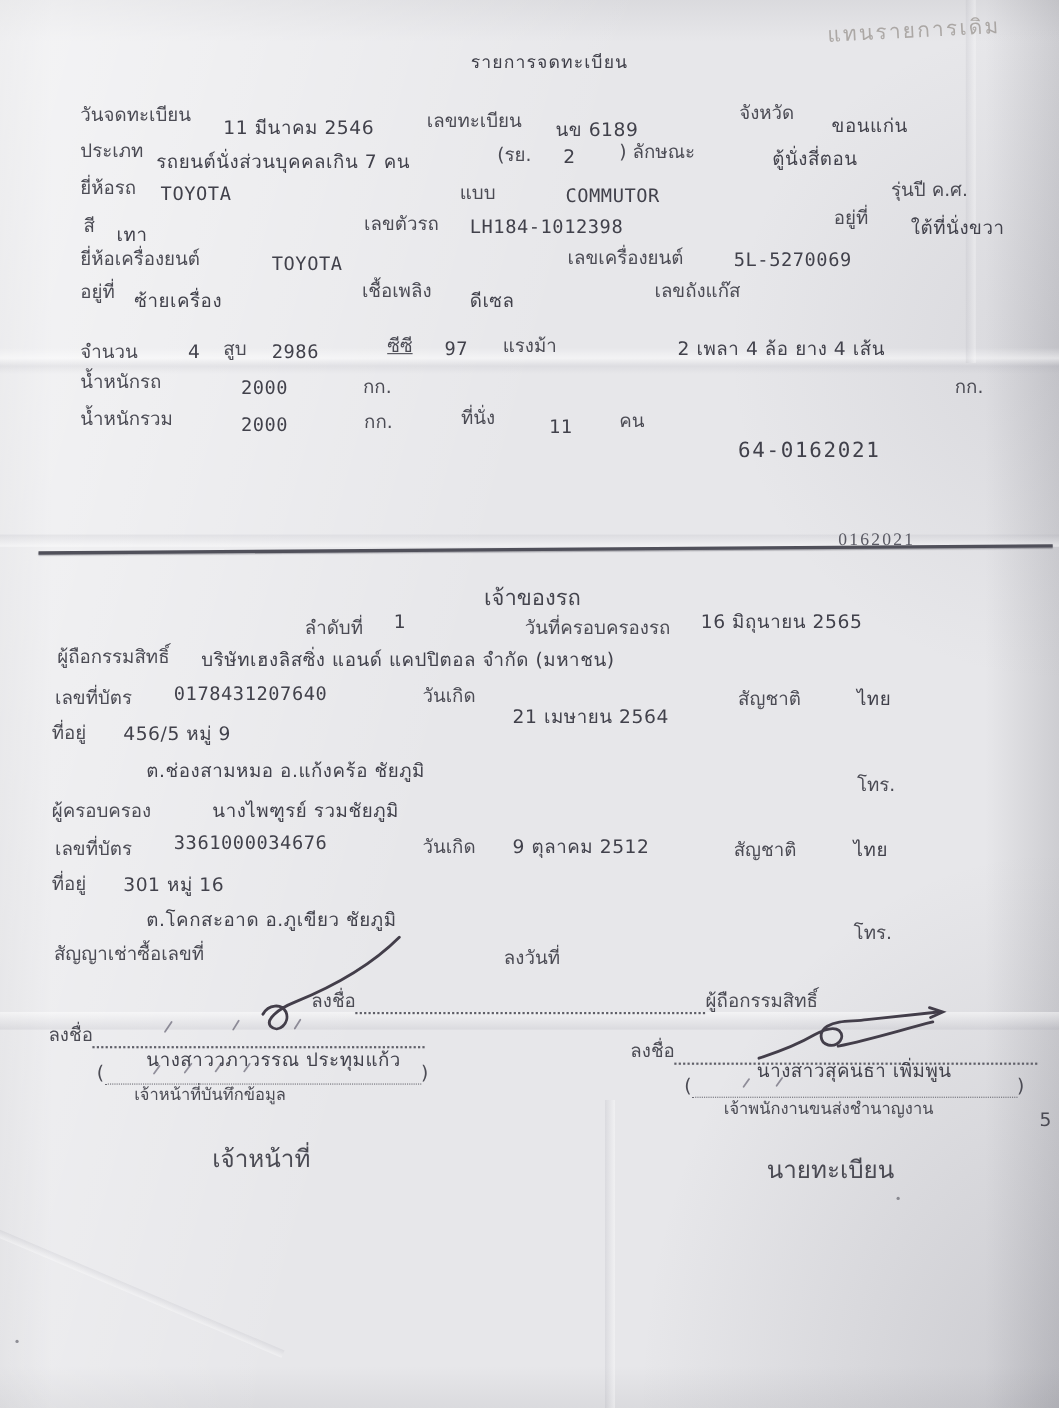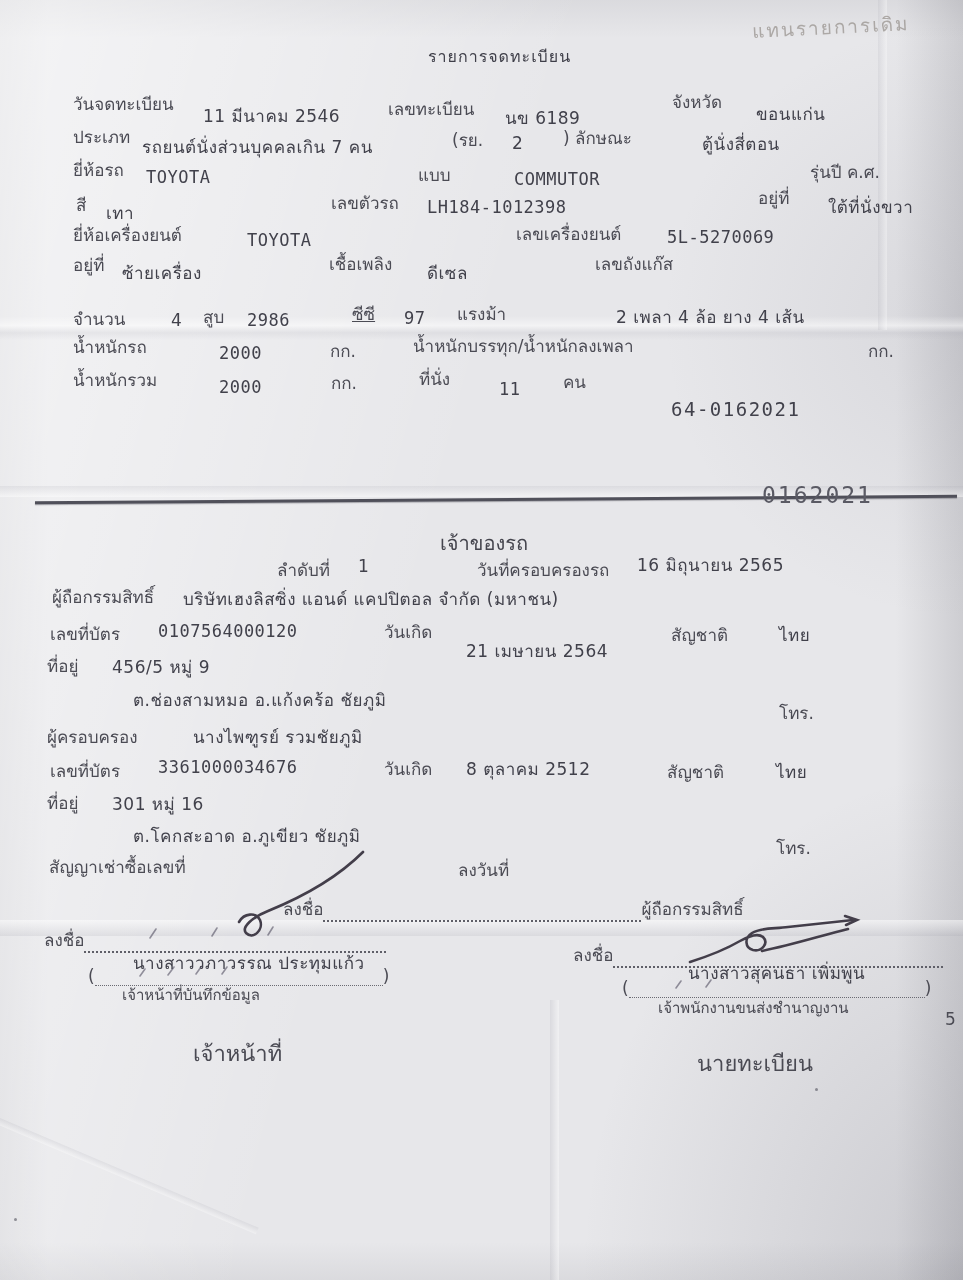--- a/index.html
+++ b/index.html
@@ -17,21 +17,21 @@
   .crease{position:absolute;pointer-events:none;}
   .t{position:absolute;font-size:17px;color:#4b4b54;white-space:nowrap;}
   .typed{color:#41414b;letter-spacing:0.5px;}
   .num{font-family:"DejaVu Sans Mono","Liberation Mono",monospace;}
   .title{font-size:16px;color:#3f3f49;letter-spacing:1px;}
   .section-title{font-size:20px;color:#44444d;}
   .docnum{font-size:19px;letter-spacing:1.5px;}
   .stamp{font-size:19px;color:rgba(125,118,112,0.55);transform:rotate(-3deg);letter-spacing:2px;}
   .bigsig{font-size:22px;color:#4a4a53;margin-top:40px;}
   .divider-line{position:absolute;left:35px;top:498px;width:922px;height:3px;background:#50505a;transform:rotate(-0.4deg);box-shadow:0 1px 1px rgba(80,80,90,0.4);}
-  .divider-num{font-size:23px;color:#5a5a64;letter-spacing:2px;}
+  .divider-num{font-size:16px;color:#5a5a64;letter-spacing:2px;font-family:Liberation Serif, serif;}
   .dots{display:inline-block;border-bottom:2px dotted #5f5f68;height:15px;vertical-align:bottom;}
   .dots-fine{display:inline-block;border-bottom:1.5px dotted #6a6a72;height:13px;vertical-align:bottom;}
   .sig-row{position:absolute;white-space:nowrap;font-size:17px;color:#4b4b54;}
   svg.sig-overlay{position:absolute;left:0;top:0;pointer-events:none;}
   .small-t{font-size:15px;}
   .speck{position:absolute;width:3px;height:3px;border-radius:50%;background:rgba(70,70,80,0.55);}
 </style>
 </head>
 <body>
 
@@ -93,21 +93,20 @@
   <span class="t" style="left:203px;top:303px;">สูบ</span>
   <span class="t typed num" style="left:247px;top:310px;">2986</span>
   <span class="t" style="left:352px;top:300px;text-decoration:underline;">ซีซี</span>
   <span class="t typed num" style="left:404px;top:308px;">97</span>
   <span class="t" style="left:457px;top:300px;">แรงม้า</span>
   <span class="t typed" style="left:616px;top:303px;">2 เพลา 4 ล้อ ยาง 4 เส้น</span>
 
   <span class="t" style="left:73px;top:333px;">น้ำหนักรถ</span>
   <span class="t typed num" style="left:219px;top:343px;">2000</span>
   <span class="t" style="left:330px;top:337px;">กก.</span>
-  <span class="t" style="left:413px;top:332px;">น้ำหนักบรรทุก/น้ำหนักลงเพลา</span>
   <span class="t" style="left:868px;top:337px;">กก.</span>
 
   <span class="t" style="left:73px;top:366px;">น้ำหนักรวม</span>
   <span class="t typed num" style="left:219px;top:377px;">2000</span>
   <span class="t" style="left:331px;top:369px;">กก.</span>
   <span class="t" style="left:419px;top:365px;">ที่นั่ง</span>
   <span class="t typed num" style="left:499px;top:379px;">11</span>
   <span class="t" style="left:563px;top:368px;">คน</span>
 
   <span class="t typed num docnum" style="left:671px;top:398px;">64-0162021</span>
@@ -119,38 +118,38 @@
 
   <span class="t" style="left:277px;top:556px;">ลำดับที่</span>
   <span class="t typed" style="left:358px;top:556px;">1</span>
   <span class="t" style="left:477px;top:556px;">วันที่ครอบครองรถ</span>
   <span class="t typed" style="left:637px;top:551px;">16 มิถุนายน 2565</span>
 
   <span class="t" style="left:52px;top:583px;">ผู้ถือกรรมสิทธิ์</span>
   <span class="t typed" style="left:183px;top:585px;">บริษัทเฮงลิสซิ่ง แอนด์ แคปปิตอล จำกัด (มหาชน)</span>
 
   <span class="t" style="left:50px;top:620px;">เลขที่บัตร</span>
-  <span class="t typed num" style="left:158px;top:621px;">0107564000120</span>
+  <span class="t typed num" style="left:158px;top:621px;">0178431207640</span>
   <span class="t" style="left:384px;top:618px;">วันเกิด</span>
   <span class="t typed" style="left:466px;top:618px;margin-top:19px;">21 เมษายน 2564</span>
   <span class="t" style="left:671px;top:621px;">สัญชาติ</span>
   <span class="t typed" style="left:779px;top:621px;">ไทย</span>
 
   <span class="t" style="left:47px;top:652px;">ที่อยู่</span>
   <span class="t typed" style="left:112px;top:653px;">456/5 หมู่ 9</span>
   <span class="t typed" style="left:133px;top:686px;">ต.ช่องสามหมอ อ.แก้งคร้อ ชัยภูมิ</span>
   <span class="t" style="left:779px;top:699px;">โทร.</span>
 
   <span class="t" style="left:47px;top:723px;">ผู้ครอบครอง</span>
   <span class="t typed" style="left:182px;top:723px;margin-left:11px;">นางไพฑูรย์ รวมชัยภูมิ</span>
 
   <span class="t" style="left:50px;top:757px;">เลขที่บัตร</span>
   <span class="t typed num" style="left:158px;top:757px;">3361000034676</span>
   <span class="t" style="left:384px;top:755px;">วันเกิด</span>
-  <span class="t typed" style="left:466px;top:755px;">8 ตุลาคม 2512</span>
+  <span class="t typed" style="left:466px;top:755px;">9 ตุลาคม 2512</span>
   <span class="t" style="left:667px;top:758px;">สัญชาติ</span>
   <span class="t typed" style="left:776px;top:758px;">ไทย</span>
 
   <span class="t" style="left:47px;top:789px;">ที่อยู่</span>
   <span class="t typed" style="left:112px;top:790px;">301 หมู่ 16</span>
   <span class="t typed" style="left:133px;top:822px;">ต.โคกสะอาด อ.ภูเขียว ชัยภูมิ</span>
   <span class="t" style="left:776px;top:834px;">โทร.</span>
 
   <span class="t" style="left:49px;top:853px;">สัญญาเช่าซื้อเลขที่</span>
   <span class="t" style="left:458px;top:856px;">ลงวันที่</span>

